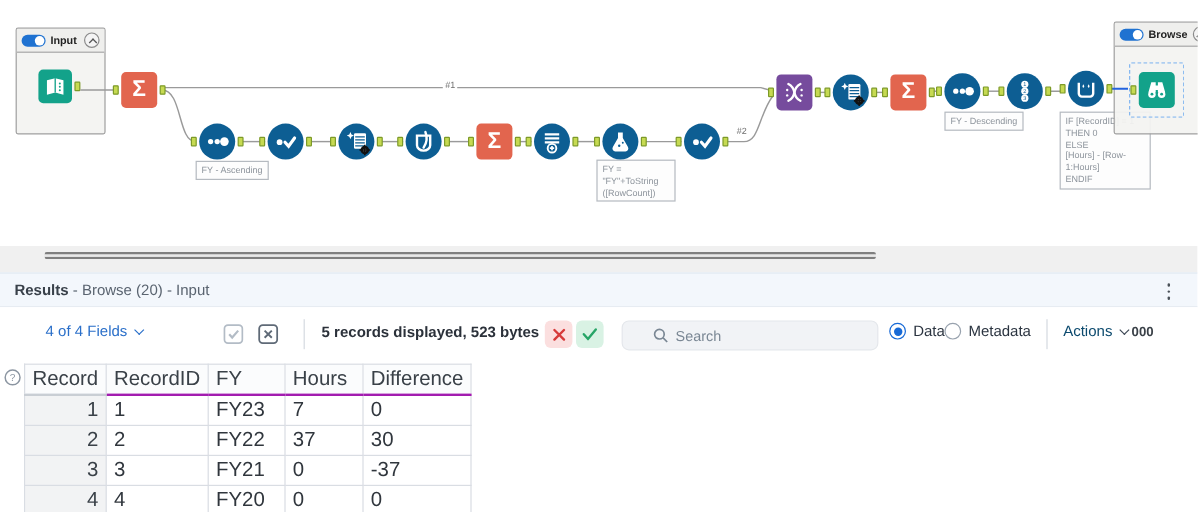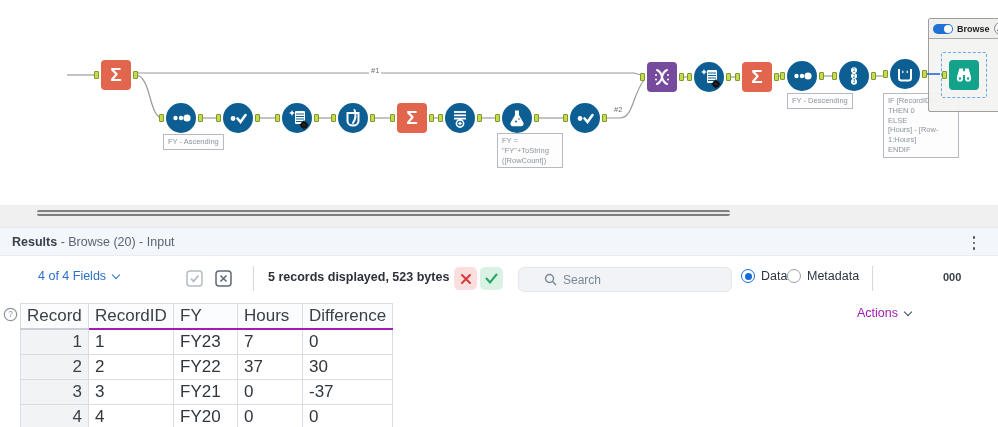--- a/index.html
+++ b/index.html
@@ -78,21 +78,21 @@
     border:1px solid #e4e7eb; border-radius:6px; display:flex; align-items:center; padding:0 8px; gap:6px;justify-content:flex-end; }
   .searchbox input { border:none; outline:none; background:transparent; font-size:12px; color:#333;
     width:160px; font-family:"Liberation Sans", sans-serif; }
   .searchbox input::placeholder { color:#7a8794; }
   .radio-row { position:absolute; top:13px; display:flex; align-items:center; gap:6px; }
   .radio { width:14px; height:14px; border-radius:50%; border:1.5px solid #98a2ae; position:relative; }
   .radio.sel { border-color:#1769d6; }
   .radio.sel::after { content:""; position:absolute; left:2.5px; top:2.5px; width:7px; height:7px;
     border-radius:50%; background:#1769d6; }
   .radio-label { font-size:12.5px; color:#2b3440; }
-  .actions-dd { position:absolute; left:857px; top:13px; font-size:12.5px; color:#a21caf; cursor:pointer;margin-top:37px; }
+  .actions-dd { position:absolute; left:886px; top:13px; font-size:12.5px; color:#0c4a6e; cursor:pointer; }
   .overflow-num { position:absolute; left:943px; top:15px; font-size:11px; font-weight:bold; color:#3a4148; }
 
   
   .grid { position:absolute; left:20px; top:76px; border-collapse:collapse; table-layout:fixed; }
   .grid th, .grid td { border:1px solid #d9dde3; font-size:17px; padding:2px 6px; height:21px;
     overflow:hidden; white-space:nowrap; }
   .grid th { background:#fbfcfd; color:#3a4148; font-weight:normal; text-align:left;
     border-bottom:2px solid #a21caf; height:19px; }
   .grid th.rec-h { border-bottom:2px solid #c9ced4; }
   .grid td { color:#30363d; background:#fff; }
@@ -108,20 +108,40 @@
 "FY"+ToString
 ([RowCount])</div>
   <div class="ann" style="left:787px;top:93px;">FY - Descending</div>
   <div class="ann" style="left:883px;top:93px;width:76px;">IF [RecordID] = 1
 THEN 0
 ELSE
 [Hours] - [Row-
 1:Hours]
 ENDIF</div>
 
+  <div class="tb-container" style="left:13px;top:23px;width:75px;height:89px;">
+    <div class="tb-header">
+      <span class="toggle"></span>
+      <span class="tb-title">Input</span>
+      <span class="collapse-btn"></span>
+    </div>
+    <div class="tool" style="left:18px;top:34px;width:28px;height:28px;">
+      <div class="shell-sq sq-teal" style="width:28px;height:28px;">
+        <svg width="22" height="22" viewBox="0 0 24 24">
+          <path d="M12 4.5 L4.5 6.5 V19.5 L12 17.5 Z" fill="#fff"></path>
+          <path d="M12 4.5 L19.5 6.5 V19.5 L12 17.5 Z" fill="#fff"></path>
+          <rect x="11.4" y="4.5" width="1.2" height="13" fill="#13a28a"></rect>
+          <circle cx="16.2" cy="9.4" r="0.9" fill="#13a28a"></circle>
+          <circle cx="16.2" cy="12.4" r="0.9" fill="#13a28a"></circle>
+          <circle cx="16.2" cy="15.4" r="0.9" fill="#13a28a"></circle>
+        </svg>
+      </div>
+      <span class="a-out" style="right:-7px;top:10px;"></span>
+    </div>
+  </div>
 
   <div class="tb-container" style="left:928px;top:18px;width:78px;height:94px;">
     <div class="tb-header">
       <span class="toggle"></span>
       <span class="tb-title">Browse</span>
       <span class="collapse-btn"></span>
     </div>
     <div class="sel-box" style="left:12px;top:33px;width:46px;height:46px;"></div>
     <div class="tool" style="left:20px;top:41px;">
       <div class="shell-sq sq-teal">

